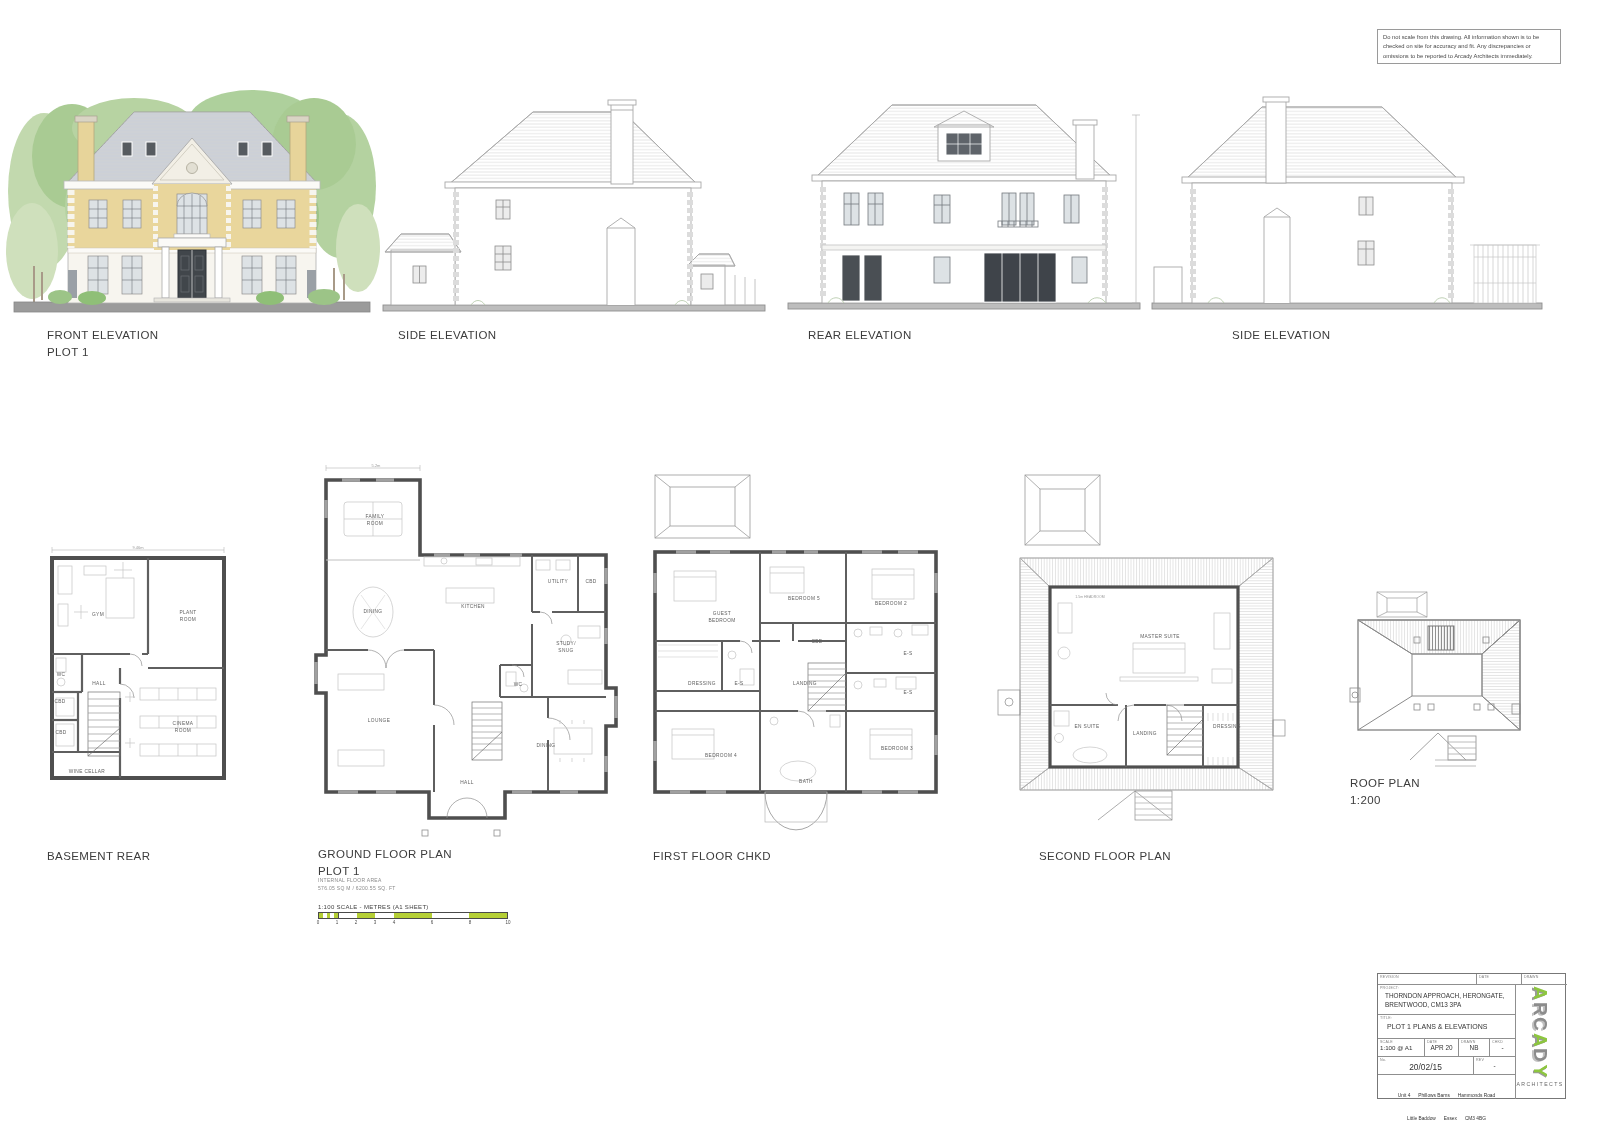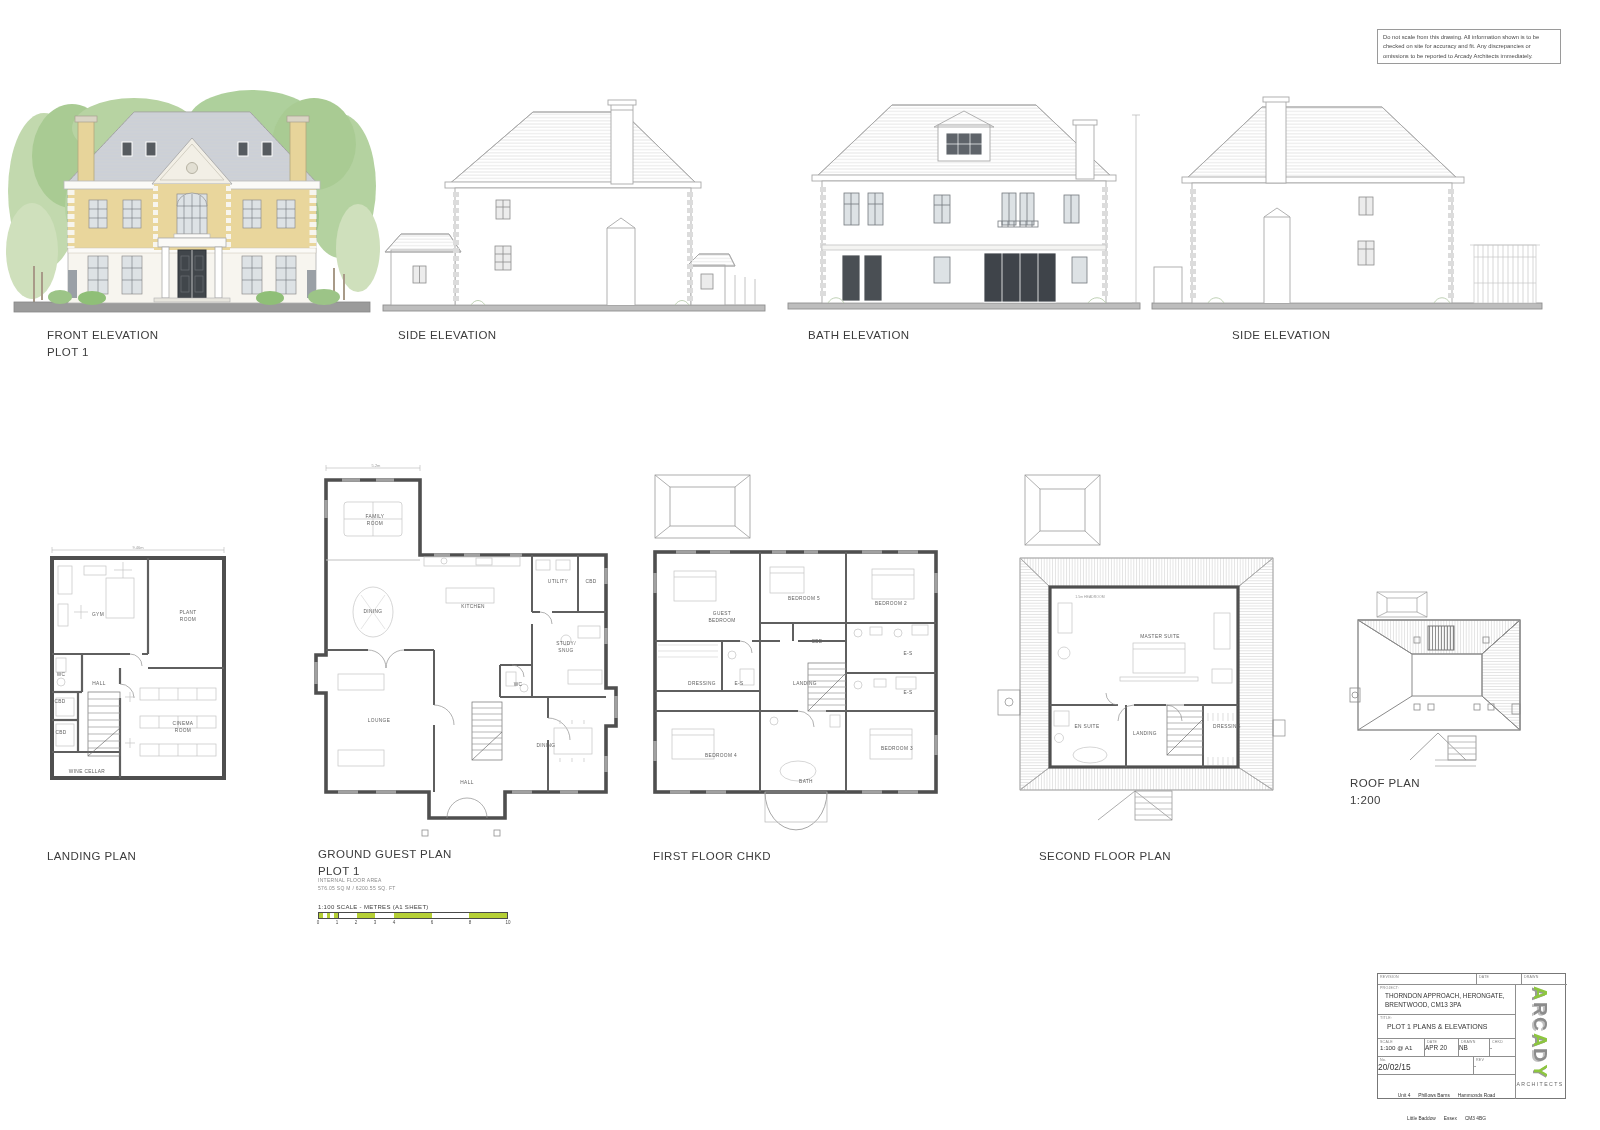--- a/index.html
+++ b/index.html
@@ -17,21 +17,21 @@
 .sb-label{font-size:6px;color:#3f3f3f;letter-spacing:.3px;margin-bottom:2px}
 .sb-bar{position:relative;width:190px;height:7px;border:1px solid #4a4a4a;display:flex}
 .sb-bar div{height:100%}
 .sg{background:#b5cf35}.sw{background:#fff}
 .sb-ticks{position:relative;height:8px;margin-top:1px}
 .sb-ticks span{position:absolute;transform:translateX(-50%);font-size:4.5px;color:#4a4a4a}
 
 .tb{position:absolute;left:1377px;top:973px;width:189px;height:126px;border:1px solid #777;font-size:6px;color:#333}
 .tb .cell{position:absolute;border-right:1px solid #8f8f8f;border-bottom:1px solid #8f8f8f}
 .tb .lab{font-size:3.6px;color:#808080;padding:1px 0 0 2px;letter-spacing:.2px}
-.tb .val{}
+.tb .val{text-align:center}
 .logo{position:absolute;right:0;top:11px;width:50px;height:115px;display:flex;flex-direction:column;align-items:center}
 .logo-letter{height:15.5px;font-size:19px;font-weight:bold;line-height:15.5px;transform:rotate(90deg);font-family:"Liberation Sans",sans-serif}
 .lg{color:#8dc63f;text-shadow:1.2px 1.2px 0 #9a9a9a}
 .lgy{color:#8c8c8c;text-shadow:1.2px 1.2px 0 #c0c0c0}
 .architects{font-size:5.2px;color:#666;letter-spacing:1.4px;margin-top:3px}
 </style>
 </head>
 <body>
 
 <div class="sheet">
@@ -208,21 +208,21 @@
         <path d="M214,156v49 M232,156v49 M250,156v49" stroke="#fff"></path>
     <rect x="284" y="160" width="15" height="26" fill="#dde2e5"></rect>
   </g>
   <path d="M40,206c4,-7 12,-7 16,0 M300,206c5,-7 13,-7 18,0" stroke="#b9ccae"></path>
   <g stroke="#b5b5b5" stroke-width=".7">
     <line x1="348" y1="18" x2="348" y2="206"></line>
         <line x1="344" y1="18" x2="352" y2="18"></line>
         <line x1="344" y1="206" x2="352" y2="206"></line>
   </g>
 </svg>
-<div class="t1" style="left:808px;top:327px">BATH ELEVATION</div>
+<div class="t1" style="left:808px;top:327px">REAR ELEVATION</div>
 
 <svg class="dw" style="left:1152px;top:97px" width="390" height="216" viewBox="0 0 390 216" fill="none" stroke="#a8a8a8" stroke-width=".9">
   <rect x="0" y="206" width="390" height="6" fill="#bdbdbd" stroke="#8f8f8f"></rect>
   <polygon points="32,84 110,10 230,10 308,84" fill="url(#p-roof)"></polygon>
       <polygon points="32,84 110,10 230,10 308,84"></polygon>
   <rect x="30" y="80" width="282" height="6" fill="#fff"></rect>
   <rect x="40" y="86" width="260" height="120" fill="#fff"></rect>
   <rect x="114" y="2" width="20" height="84" fill="#fff"></rect>
       <rect x="111" y="0" width="26" height="5" fill="#fff"></rect>
   <path d="M112,206V120 h26 V206" fill="#fff"></path>
@@ -292,21 +292,21 @@
 </svg>
 <div class="dm" style="left:138px;top:547px">9.46m</div>
 <span class="rm" style="left:98px;top:615px">GYM</span>
 <span class="rm wr" style="left:188px;top:616px;width:30px">PLANT ROOM</span>
 <span class="rm" style="left:61px;top:675px">WC</span>
 <span class="rm" style="left:99px;top:684px">HALL</span>
 <span class="rm" style="left:60px;top:702px">CBD</span>
 <span class="rm" style="left:61px;top:733px">CBD</span>
 <span class="rm wr" style="left:183px;top:727px;width:32px">CINEMA ROOM</span>
 <span class="rm" style="left:87px;top:772px">WINE CELLAR</span>
-<div class="t1" style="left:47px;top:848px">LANDING PLAN</div>
+<div class="t1" style="left:47px;top:848px">BASEMENT REAR</div>
 
 <svg class="dw" style="left:316px;top:460px" width="304" height="390" viewBox="0 0 304 390" fill="none">
   <path d="M10,20 H104 V95 H290 V228 H300 V266 H290 V332 H189 V358 H113 V332 H10 V233 H0 V195 H10 Z" fill="#fff" stroke="#4f4f4f" stroke-width="3.6"></path>
   <g stroke="#5f5f5f" stroke-width="2">
     <path d="M10,190 H52 M88,190 H118"></path>
     <path d="M118,190 V245 M118,265 V332"></path>
     <path d="M216,95 V152 M262,95 V152 M216,152 H224 M236,152 H290"></path>
     <path d="M216,164 V237 M216,237 H290 M184,205 H216 M184,205 V237 M184,237 H216"></path>
     <path d="M232,237 V258 M232,280 V332"></path>
   </g>
@@ -374,21 +374,21 @@
 <span class="rm" style="left:373px;top:612px">DINING</span>
 <span class="rm" style="left:473px;top:607px">KITCHEN</span>
 <span class="rm" style="left:558px;top:582px">UTILITY</span>
 <span class="rm" style="left:591px;top:582px">CBD</span>
 <span class="rm wr" style="left:566px;top:647px;width:30px">STUDY/ SNUG</span>
 <span class="rm" style="left:518px;top:685px">WC</span>
 <span class="rm" style="left:379px;top:721px">LOUNGE</span>
 <span class="rm" style="left:467px;top:783px">HALL</span>
 <span class="rm" style="left:546px;top:746px">DINING</span>
 <div class="t1" style="left:318px;top:846px">
-  <div>GROUND GUEST PLAN</div>
+  <div>GROUND FLOOR PLAN</div>
       <div>PLOT 1</div>
 </div>
 <div class="areanote" style="left:318px;top:877px">
   <div>INTERNAL FLOOR AREA</div>
       <div>576.05 SQ M / 6200.55 SQ. FT</div>
 </div>
 <div class="abs" style="left:318px;top:904px">
   <div class="sb-label">1:100 SCALE - METRES (A1 SHEET)</div>
   <div class="sb-bar">
     <div class="sg" style="width:3.8px"></div>

